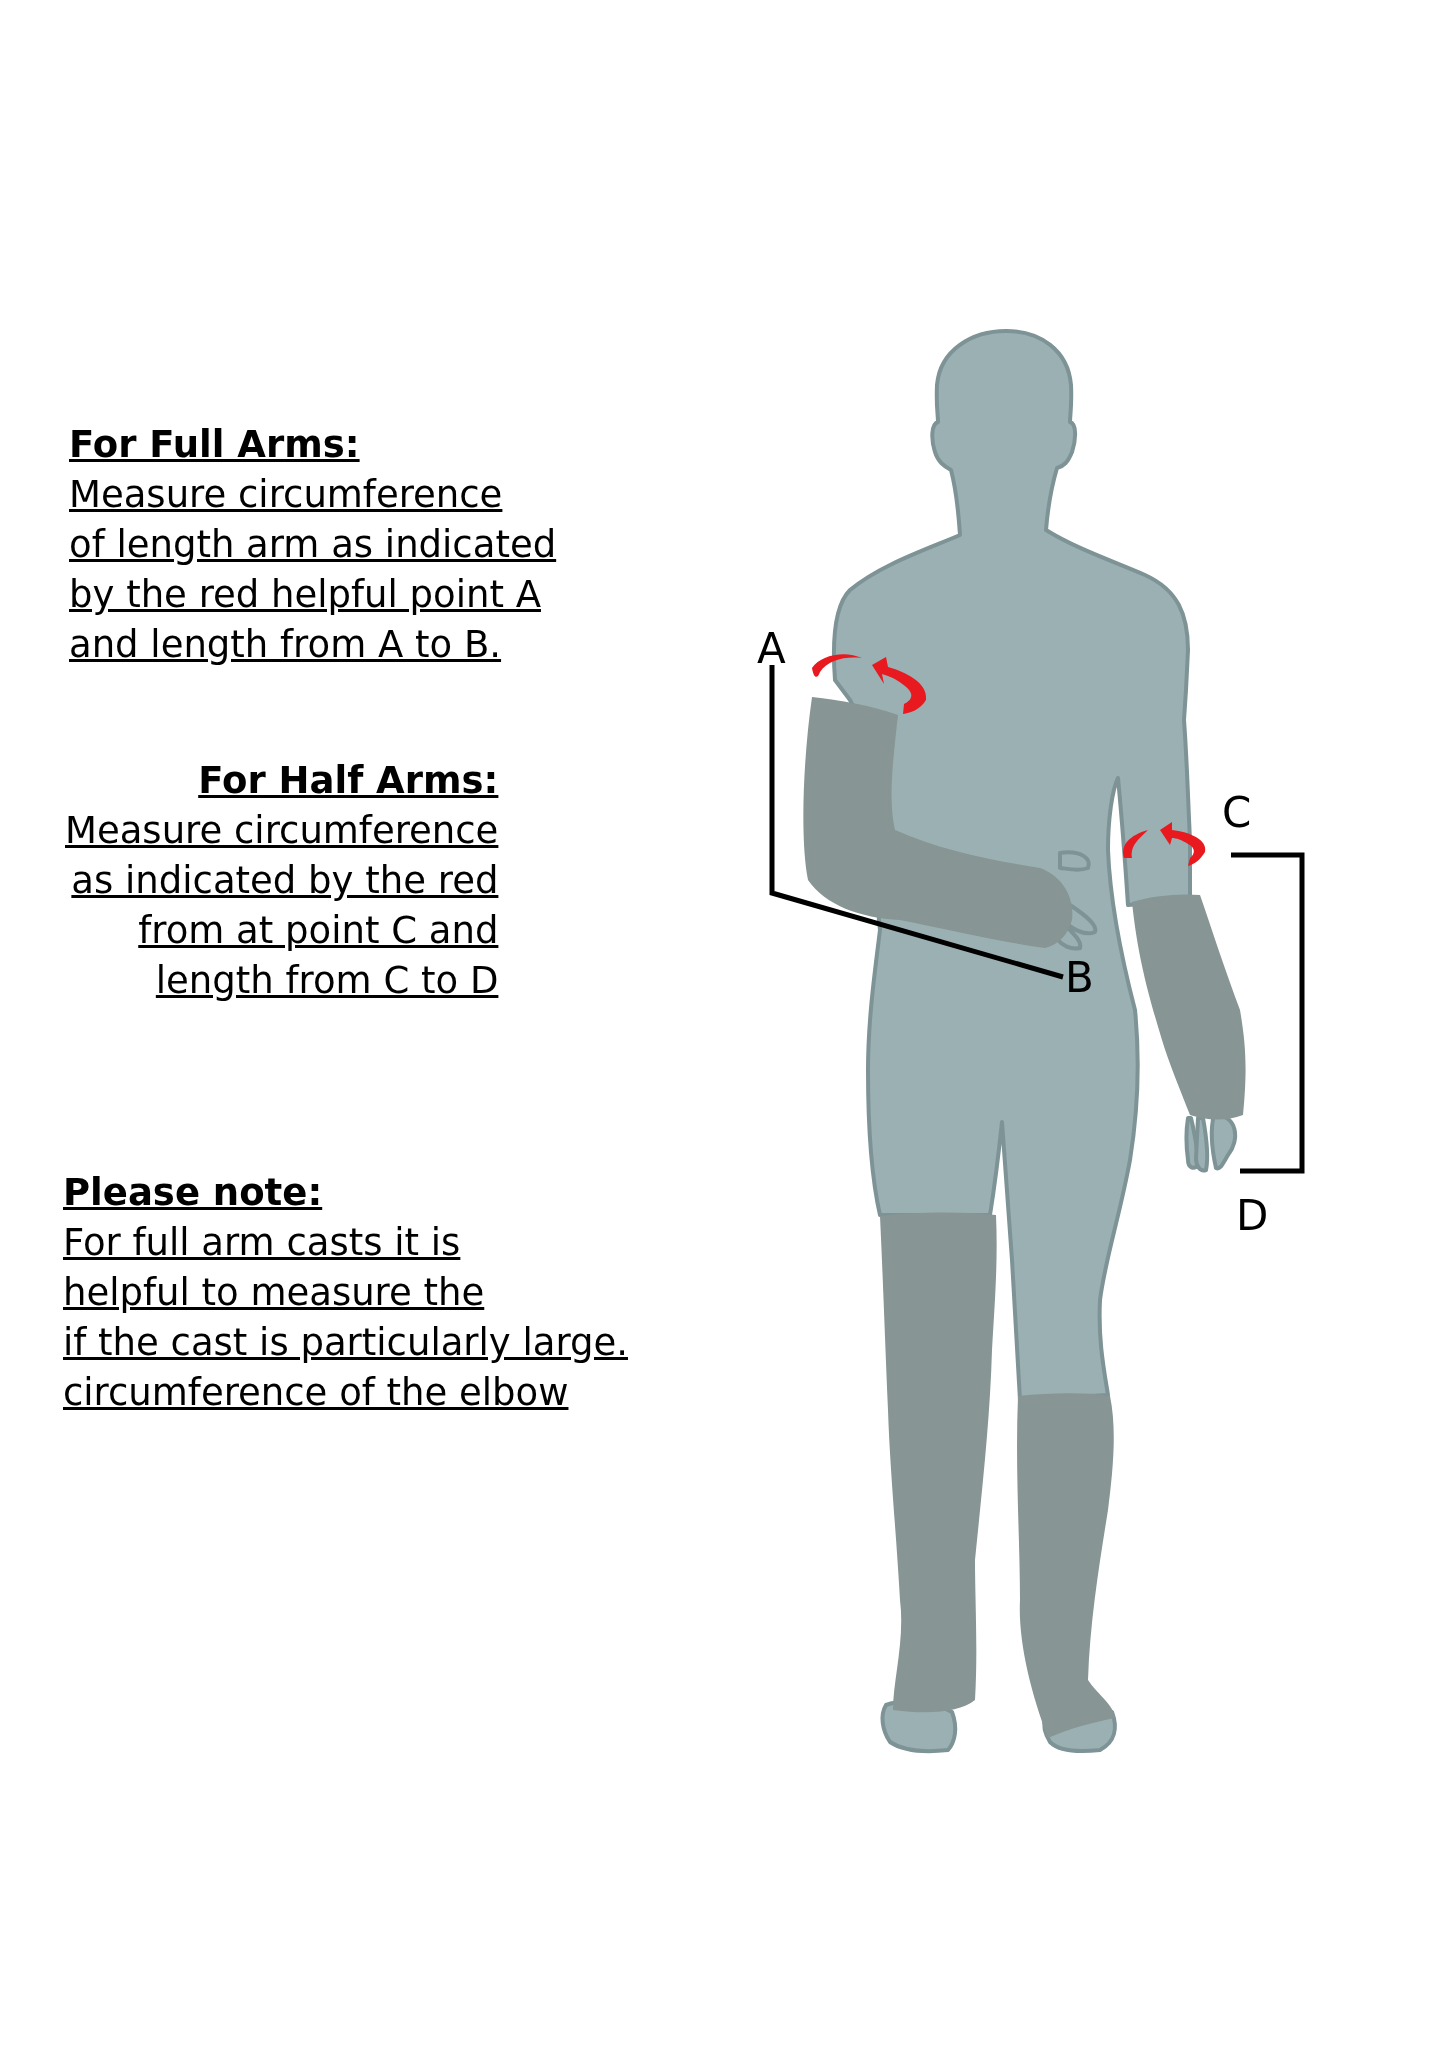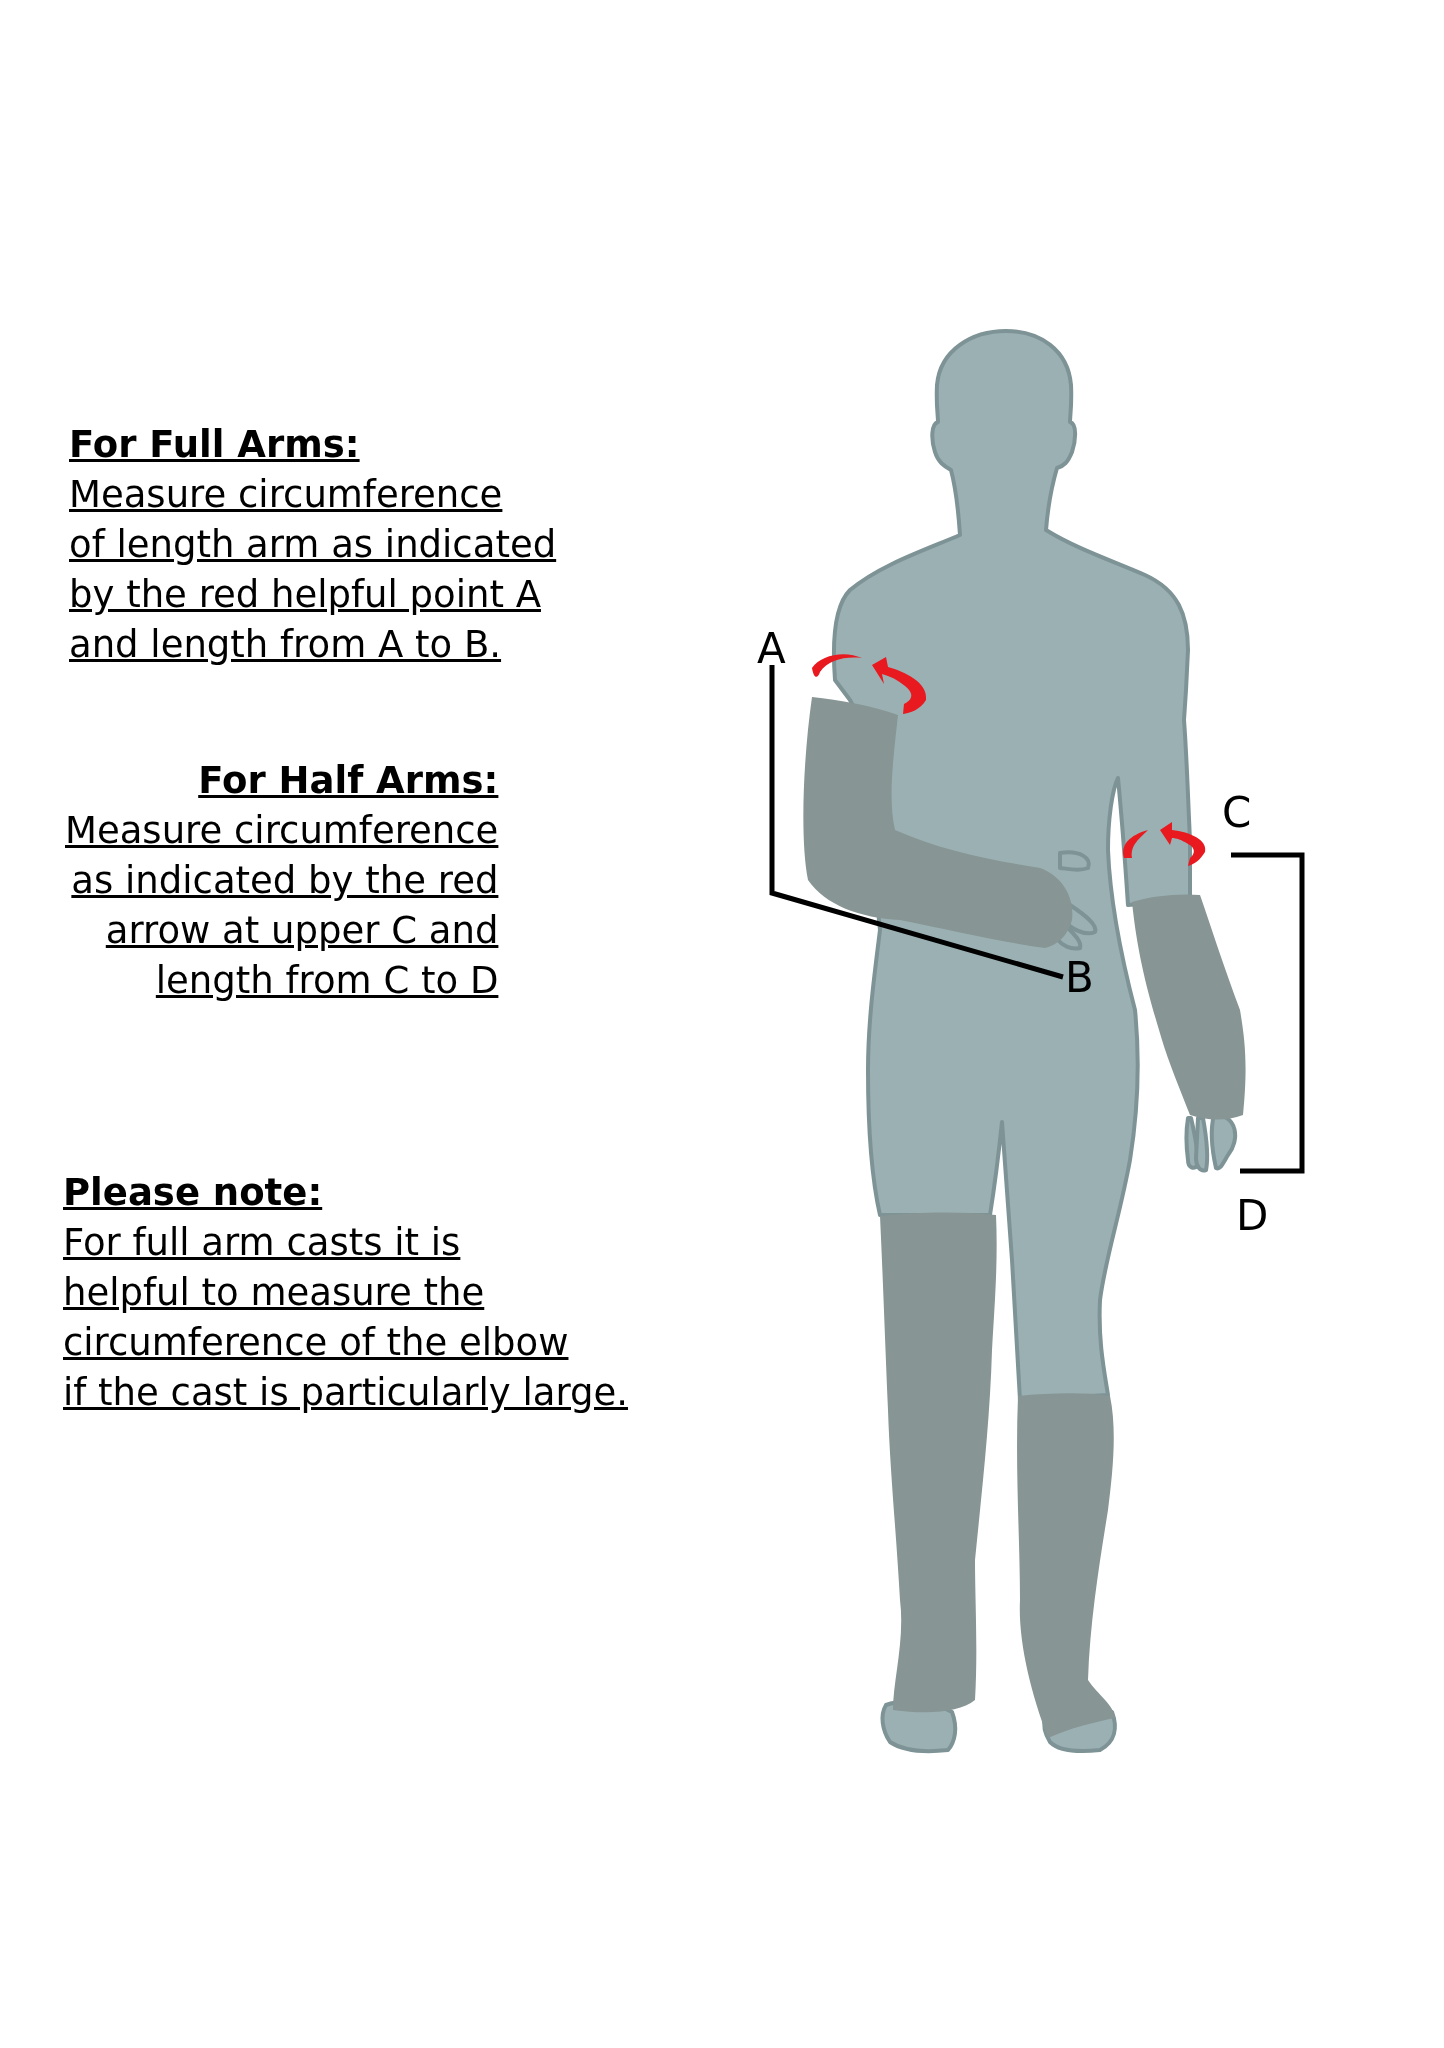--- a/index.html
+++ b/index.html
@@ -22,30 +22,30 @@
   <span class="line">Measure circumference</span>
   <span class="line">of length arm as indicated</span>
   <span class="line">by the red helpful point A</span>
   <span class="line">and length from A to B.</span>
 </div>
 
 <div class="block" id="half">
   <span class="heading">For Half Arms:</span>
   <span class="line">Measure circumference</span>
   <span class="line">as indicated by the red</span>
-  <span class="line">arrow at upper C and</span>
+  <span class="line">from at point C and</span>
   <span class="line">length from C to D</span>
 </div>
 
 <div class="block" id="note">
   <span class="heading">Please note:</span>
   <span class="line">For full arm casts it is</span>
   <span class="line">helpful to measure the</span>
+  <span class="line">if the cast is particularly large.</span>
   <span class="line">circumference of the elbow</span>
-  <span class="line">if the cast is particularly large.</span>
 </div>
 
 <svg class="figure" width="1444" height="2048" viewBox="0 0 1444 2048">
 
   <g fill="#9bb0b3" stroke="#7e9396" stroke-width="4" stroke-linejoin="round">
 
     <path d="M1006,331
              C1040,331 1068,350 1071,385
              C1072,405 1070,415 1070,422
              C1077,424 1076,440 1072,452

